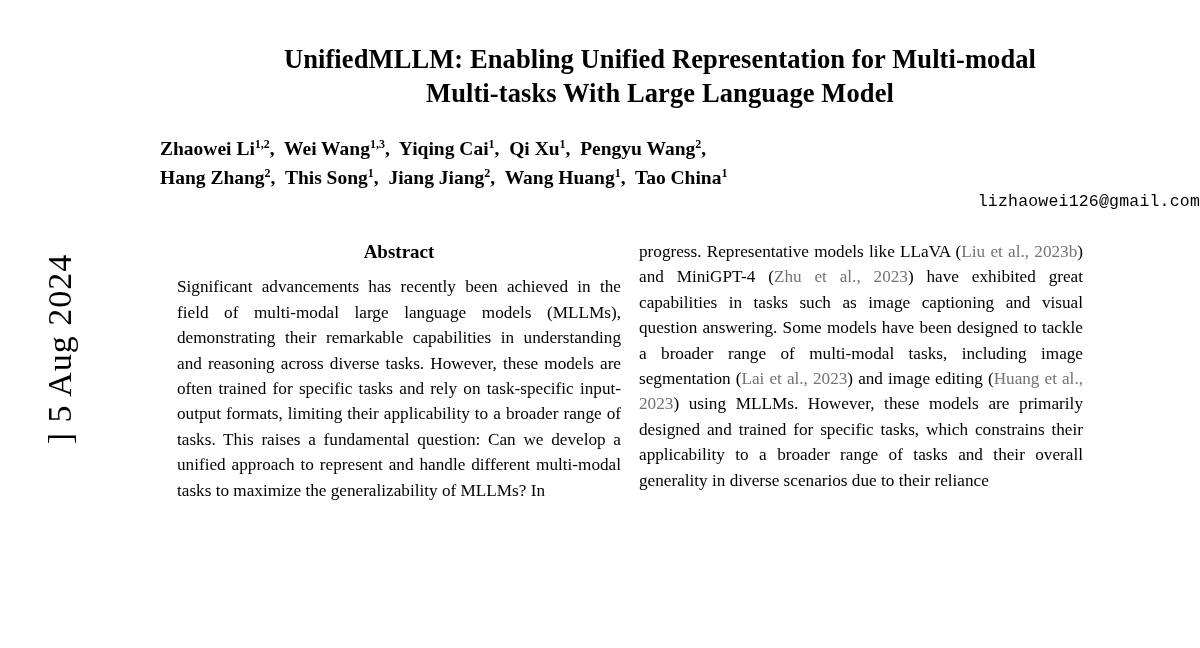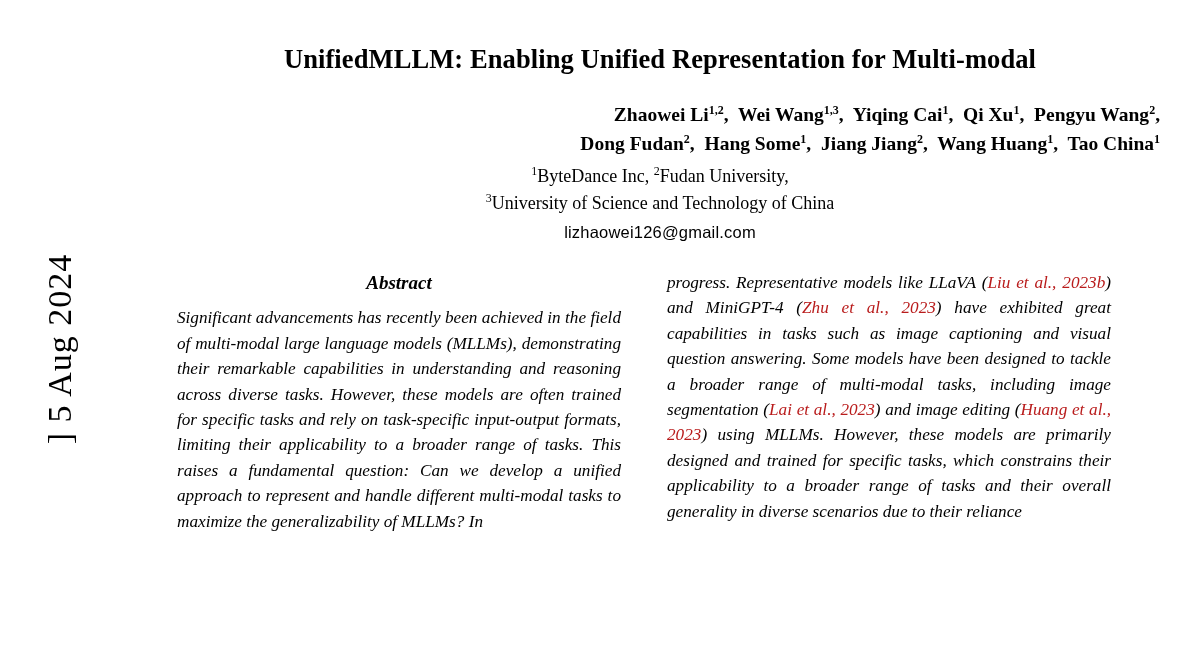--- a/index.html
+++ b/index.html
@@ -51,21 +51,21 @@
     text-align: center;
     font-weight: bold;
     font-size: 26.5px;
     line-height: 34px;
     margin-top: 42px;
     padding: 0 60px;
     letter-spacing: 0.1px;
   }
 
   .authors {
-    text-align: right;
+    text-align: left;
     font-weight: bold;
     font-size: 19.5px;
     line-height: 29px;
     margin-top: 24px;
     padding: 0 40px;
   }
   .authors sup {
     font-size: 12px;
     font-weight: bold;
     vertical-align: super;
@@ -78,91 +78,86 @@
     line-height: 27px;
     margin-top: 5px;
   }
   .affil sup {
     font-size: 12px;
     vertical-align: super;
     line-height: 0;
   }
 
   .email {
-    text-align: center;
-    font-family: Liberation Sans, sans-serif;
+    text-align: right;
+    font-family: Liberation Mono, monospace;
     font-size: 16.5px;
-    margin-top: 6px;
     letter-spacing: 0.2px;
   }
 
   .columns {
     display: flex;
     margin-top: 28px;
     padding: 0 45px 0 57px;
-    gap: 46px;
-    font-style: italic;
+    gap: 18px;
   }
   .col {
     width: 444px;
     font-size: 17.2px;
     line-height: 25.4px;
     text-align: justify;
   }
   .abstract-head {
     text-align: center;
     font-weight: bold;
     font-size: 19px;
     margin-bottom: 10px;
   }
   .col p {
     margin: 0;
     text-align: justify;
     text-justify: inter-word;
     hyphens: auto;
   }
   .cite {
-    color: #b91c1c;
+    color: #737373;
   }
   a.cite { text-decoration: none; }
 </style>
 </head>
 <body>
 
 <div class="arxiv-stamp">
   <div class="vtext">] 5 Aug 2024</div>
 </div>
 
 <div class="page">
 
   <div class="title">
     <span>UnifiedMLLM: Enabling Unified Representation for Multi-modal</span><br>
+    <span>Multi-tasks With Large Language Model</span>
   </div>
 
   <div class="authors">
     <div>
       <span><span>Zhaowei Li</span><sup>1,2</sup><span>,&nbsp;</span></span>
       <span><span>Wei Wang</span><sup>1,3</sup><span>,&nbsp;</span></span>
       <span><span>Yiqing Cai</span><sup>1</sup><span>,&nbsp;</span></span>
       <span><span>Qi Xu</span><sup>1</sup><span>,&nbsp;</span></span>
       <span><span>Pengyu Wang</span><sup>2</sup><span>,</span></span>
     </div>
     <div>
-      <span><span>Dong Fudan</span><sup>2</sup><span>,&nbsp;</span></span>
-      <span><span>Hang Some</span><sup>1</sup><span>,&nbsp;</span></span>
+      <span><span>Hang Zhang</span><sup>2</sup><span>,&nbsp;</span></span>
+      <span><span>This Song</span><sup>1</sup><span>,&nbsp;</span></span>
       <span><span>Jiang Jiang</span><sup>2</sup><span>,&nbsp;</span></span>
       <span><span>Wang Huang</span><sup>1</sup><span>,&nbsp;</span></span>
       <span><span>Tao China</span><sup>1</sup></span>
     </div>
   </div>
 
-  <div class="affil">
-    <div><sup>1</sup><span>ByteDance Inc,&nbsp;</span><sup>2</sup><span>Fudan University,</span></div>
-    <div><sup>3</sup><span>University of Science and Technology of China</span></div>
-  </div>
 
   <div class="email">lizhaowei126@gmail.com</div>
 
   <div class="columns">
     <div class="col">
       <div class="abstract-head">Abstract</div>
       <p>Significant advancements has recently been achieved in the field of multi-modal large language models (MLLMs), demonstrating their remarkable capabilities in understanding and reasoning across diverse tasks. However, these models are often trained for specific tasks and rely on task-specific input-output formats, limiting their applicability to a broader range of tasks.   This raises a fundamental question: Can we develop a unified approach to represent and handle different multi-modal tasks to maximize the generalizability of MLLMs? In</p>
     </div>
     <div class="col">
       <p><span>progress. Representative models like LLaVA (</span><a class="cite" href="#">Liu et al., 2023b</a><span>) and MiniGPT-4 (</span><a class="cite" href="#">Zhu et al., 2023</a><span>) have exhibited great capabilities in tasks such as image captioning and visual question answering. Some models have been designed to tackle a broader range of multi-modal tasks, including image segmentation (</span><a class="cite" href="#">Lai et al., 2023</a><span>) and image editing (</span><a class="cite" href="#">Huang et al., 2023</a><span>) using MLLMs. However, these models are primarily designed and trained for specific tasks, which constrains their applicability to a broader range of tasks and their overall generality in diverse scenarios due to their reliance</span></p>

